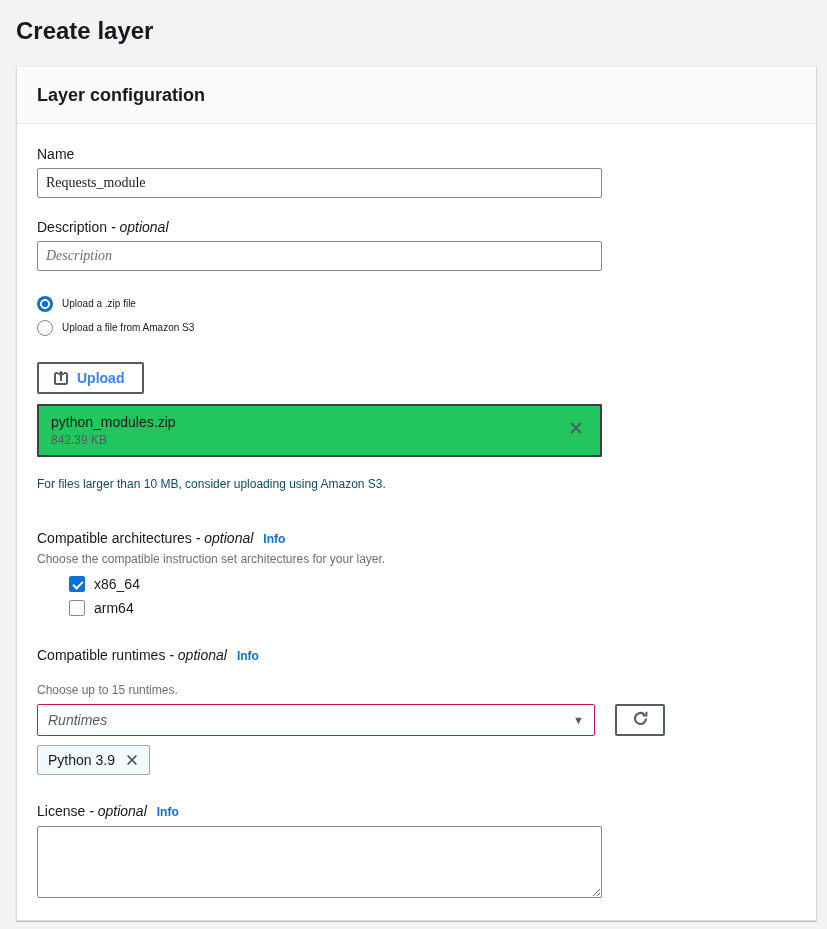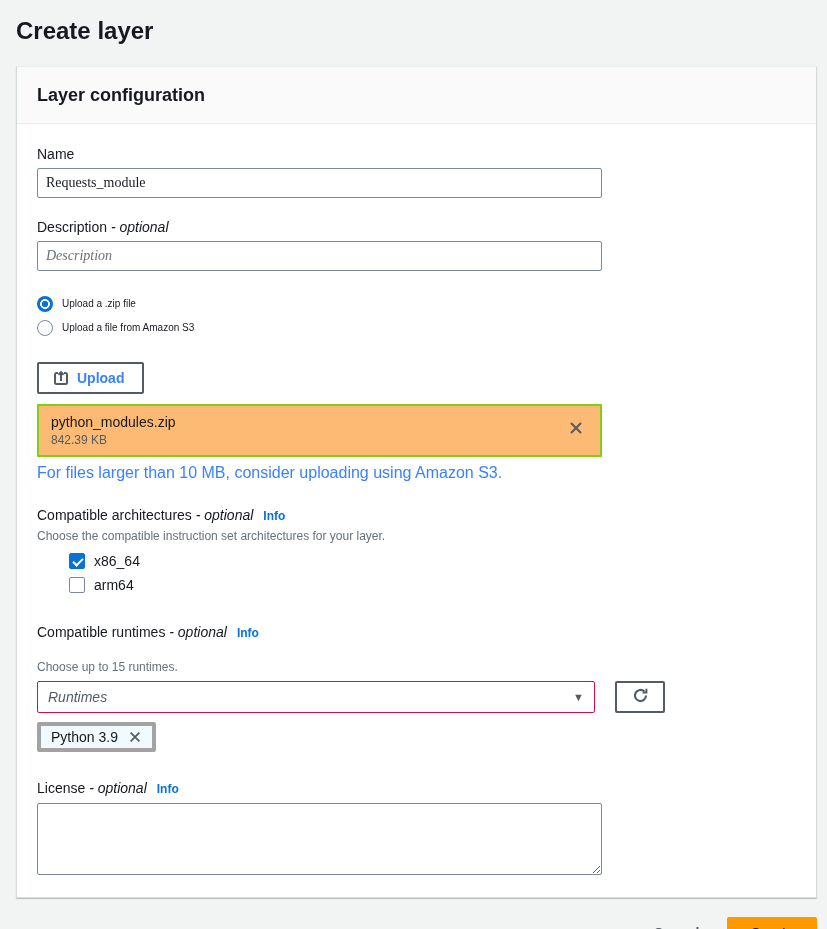--- a/index.html
+++ b/index.html
@@ -95,37 +95,37 @@
     border: 2px solid #545b64; border-radius: 2px; background: #fff;
     color: #3b82f6; font-weight: 700; font-size: 14px;
     padding: 5px 18px 5px 14px; height: 32px; cursor: pointer;
     font-family: "Liberation Sans", "DejaVu Sans", sans-serif;
     margin-bottom: 10px;
   }
   .upload-btn svg { display: block; }
 
   
   .file-card {
-    border: 2px solid #84cc16;
-    background: #fdba74;
+    border: 2px solid #404040;
+    background: #22c55e;
     border-radius: 1px;
     padding: 6px 12px 7px 12px;
     display: flex; align-items: flex-start;
-    margin-bottom: 8px;
+    margin-bottom: 19px;
   }
   .file-meta { flex: 1; }
   .file-name { font-size: 14px; line-height: 20px; color: #16191f; }
   .file-size { font-size: 12px; line-height: 16px; color: #545b64; }
   .dismiss-btn {
     background: none; border: none; cursor: pointer; padding: 4px;
     color: #545b64; line-height: 0; margin-top: 4px;
   }
   .file-helper {
-    font-size: 16px; line-height: 16px; color: #3b82f6;
-    margin-bottom: 24px;
+    font-size: 12px; line-height: 16px; color: #0c4a6e;
+    margin-bottom: 36px;
   }
 
   
   .checkbox-row {
     display: flex; align-items: center; gap: 9px;
     font-size: 14px; height: 22px; cursor: pointer; margin-top: 2px; padding-left: 32px;
   }
   .checkbox-box {
     width: 16px; height: 16px; border: 1px solid #7d8998; border-radius: 2px;
     background: #fff; flex: 0 0 16px; position: relative;
@@ -148,21 +148,21 @@
   }
   .select-placeholder { flex: 1; font-size: 14px; font-style: italic; color: #545b64; }
   .select-caret { color: #545b64; font-size: 11px; }
   .refresh-btn {
     width: 50px; height: 32px; border: 2px solid #545b64; border-radius: 2px;
     background: #fff; cursor: pointer; display: flex; align-items: center; justify-content: center;
     color: #545b64;
   }
   .token-chip {
     display: inline-flex; align-items: center; gap: 8px;
-    border: 4px solid #a3a3a3; background: #f1faff; border-radius: 2px;
+    border: 1px solid #a3a3a3; background: #f1faff; border-radius: 2px;
     padding: 4px 8px 4px 10px; font-size: 14px; color: #16191f; height: 30px;
   }
   .token-dismiss { background: none; border: none; cursor: pointer; padding: 2px; color: #545b64; line-height: 0; }
 
   
   .license-area {
     display: block;
     width: 565px; height: 72px;
     border: 1px solid #7d8998; border-radius: 2px;
     resize: both; font-size: 14px; padding: 4px 8px;

